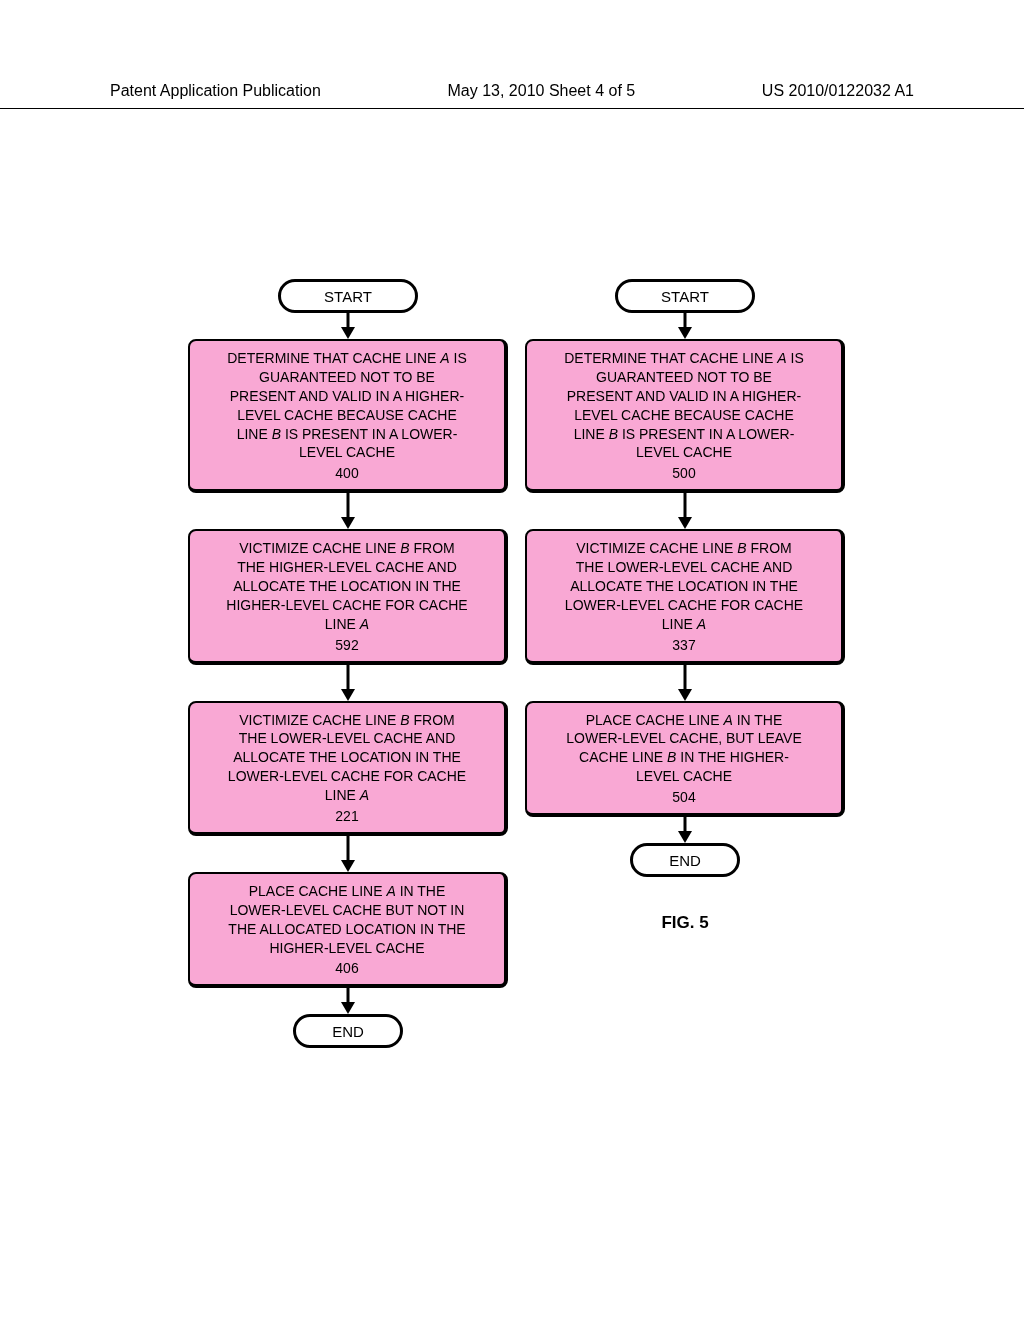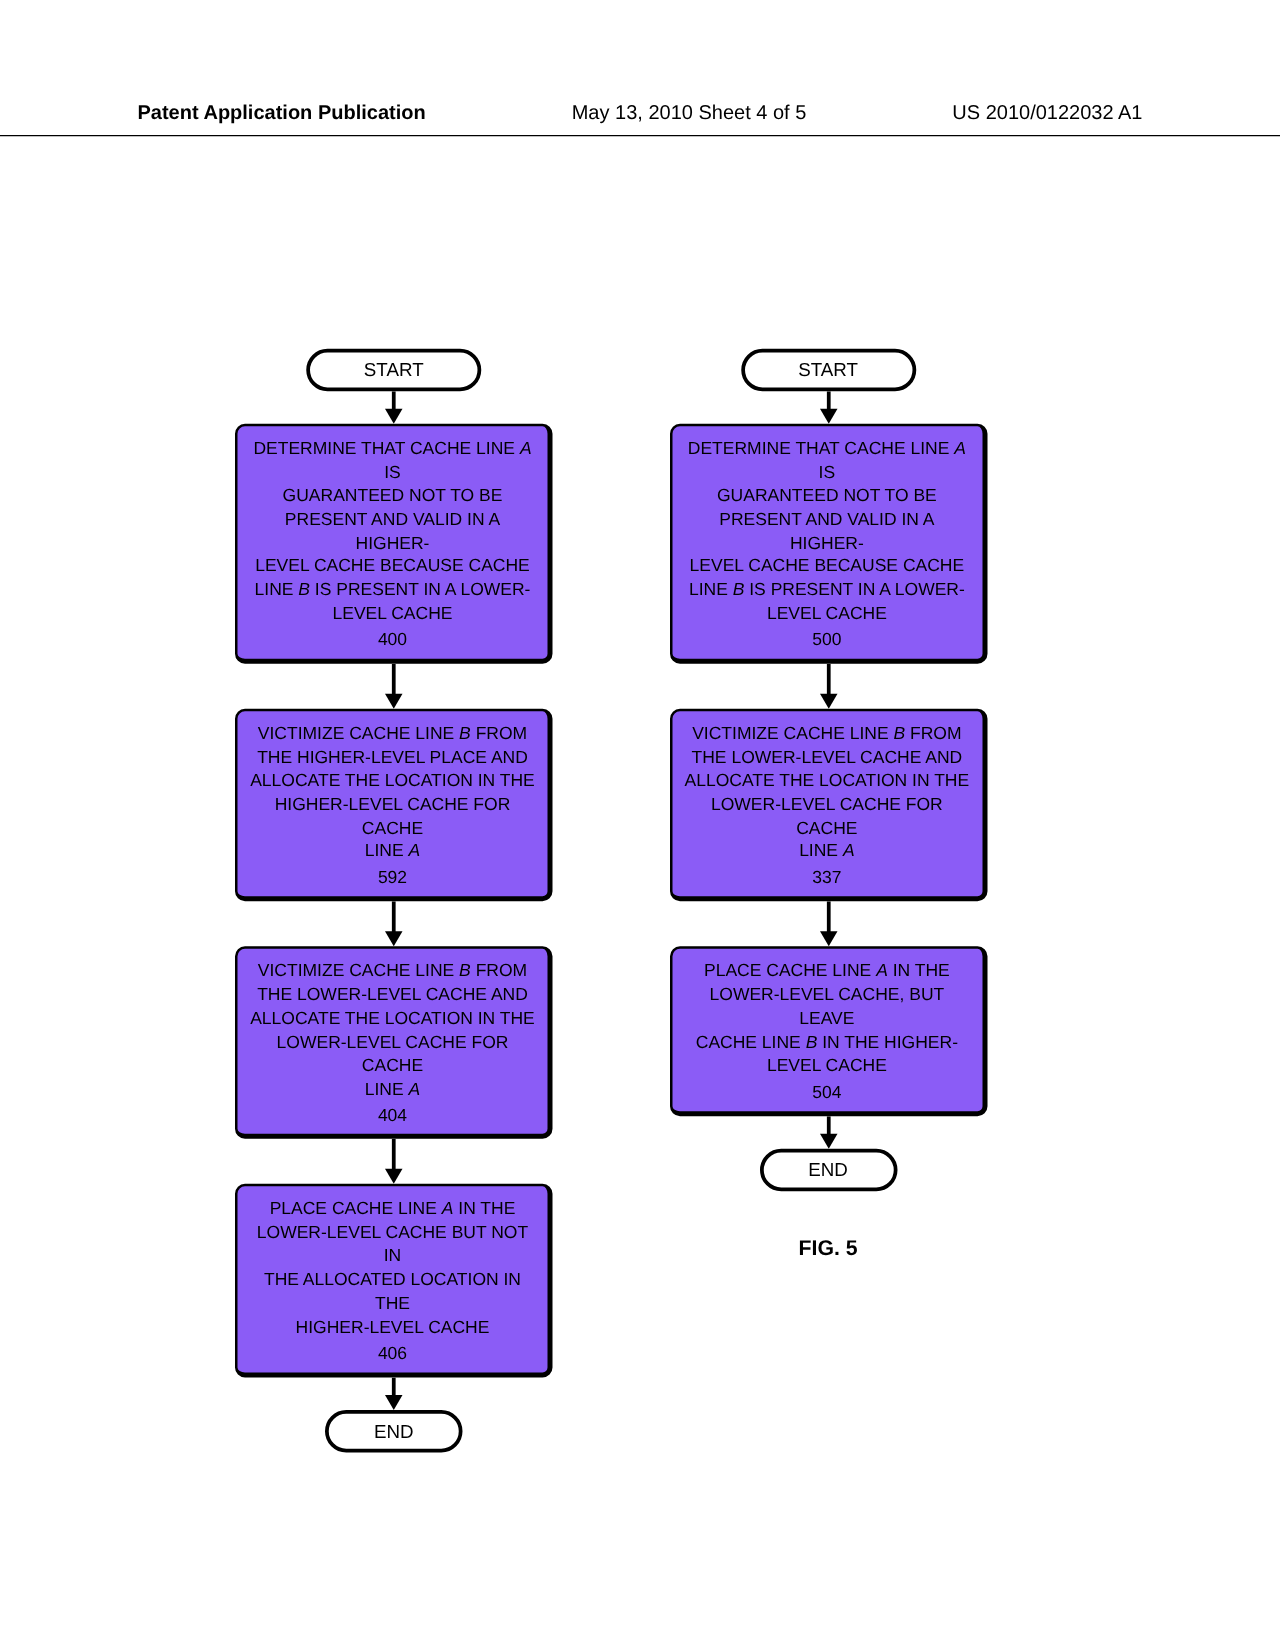--- a/index.html
+++ b/index.html
@@ -14,21 +14,21 @@
       position: absolute;
       top: 82px;
       left: 0;
       width: 100%;
       border-bottom: 1.5px solid #000;
       padding: 0 110px 8px 110px;
       display: flex;
       justify-content: space-between;
       font-size: 16px;
     }
-    .header-left { font-weight: bold; }
+    .header-left { font-weight: normal; }
     .header-center { font-weight: normal; }
     .header-right { font-weight: normal; }
     .page-area {
       position: absolute;
       top: 104px;
       left: 0;
       width: 100%;
       height: 1180px;
     }
     .flowchart {
@@ -52,30 +52,30 @@
       font-size: 15px;
       line-height: 29px;
       margin: 0 auto;
       background: white;
       position: relative;
     }
     .terminator-end {
       width: 110px;
     }
     .box {
-      width: 254px;
+      width: 320px;
       border: 2px solid #000;
       border-right: 4px solid #000;
       border-bottom: 4px solid #000;
       border-radius: 8px;
       text-align: center;
       font-size: 14px;
       line-height: 1.35;
       padding: 8px 10px 6px 10px;
-      background: #8b5cf6;
+      background: #f9a8d4;
       position: relative;
     }
     .box .italic { font-style: italic; }
     .box .num { margin-top: 2px; }
     .arrow-wrap {
       height: 26px;
       display: flex;
       align-items: center;
       justify-content: center;
     }
@@ -134,41 +134,41 @@
 
     <div class="arrow-wrap arrow-wrap-tall">
       <svg class="arrow-svg" width="20" height="36">
           <line x1="10" y1="0" x2="10" y2="26" stroke="#000" stroke-width="3"></line>
           <polygon points="10,36 3,24 17,24" fill="#000"></polygon>
         </svg>
     </div>
 
     <div class="box">
       <div><span>VICTIMIZE CACHE LINE </span><span class="italic">B</span><span> FROM</span></div>
-      <div>THE HIGHER-LEVEL PLACE AND</div>
+      <div>THE HIGHER-LEVEL CACHE AND</div>
       <div>ALLOCATE THE LOCATION IN THE</div>
       <div>HIGHER-LEVEL CACHE FOR CACHE</div>
       <div><span>LINE </span><span class="italic">A</span></div>
       <div class="num">592</div>
     </div>
 
     <div class="arrow-wrap arrow-wrap-tall">
       <svg class="arrow-svg" width="20" height="36">
           <line x1="10" y1="0" x2="10" y2="26" stroke="#000" stroke-width="3"></line>
           <polygon points="10,36 3,24 17,24" fill="#000"></polygon>
         </svg>
     </div>
 
     <div class="box">
       <div><span>VICTIMIZE CACHE LINE </span><span class="italic">B</span><span> FROM</span></div>
       <div>THE LOWER-LEVEL CACHE AND</div>
       <div>ALLOCATE THE LOCATION IN THE</div>
       <div>LOWER-LEVEL CACHE FOR CACHE</div>
       <div><span>LINE </span><span class="italic">A</span></div>
-      <div class="num">404</div>
+      <div class="num">221</div>
     </div>
 
     <div class="arrow-wrap arrow-wrap-tall">
       <svg class="arrow-svg" width="20" height="36">
           <line x1="10" y1="0" x2="10" y2="26" stroke="#000" stroke-width="3"></line>
           <polygon points="10,36 3,24 17,24" fill="#000"></polygon>
         </svg>
     </div>
 
     <div class="box">

